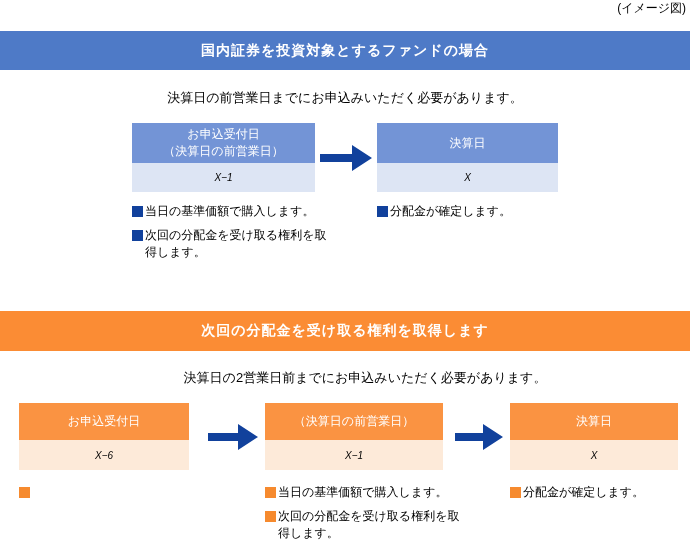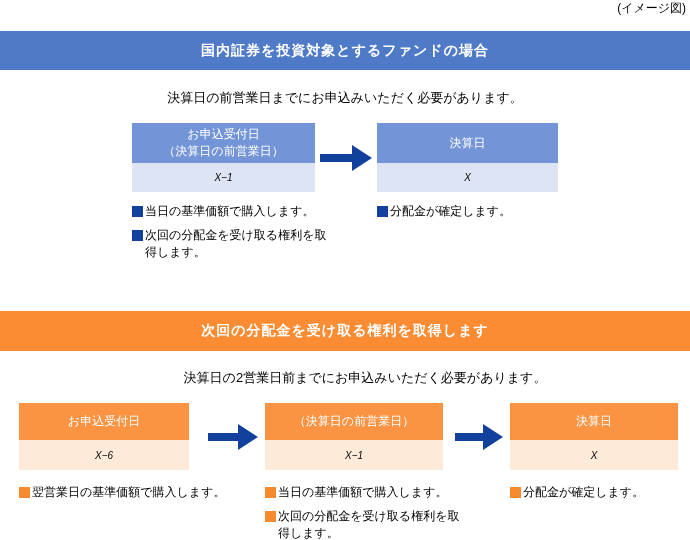--- a/index.html
+++ b/index.html
@@ -134,21 +134,20 @@
     <div class="daybox o" id="s2b3">
       <div class="head">
         <span>決算日</span>
       </div>
       <div class="val">X</div>
     </div>
 
     <div class="notes" id="s2n1">
       <div class="note-item">
         <span class="sq o-sq"></span>
-        <span>翌営業日の基準価額で購入します。</span>
       </div>
     </div>
     <div class="notes" id="s2n2">
       <div class="note-item">
         <span class="sq o-sq"></span>
         <span>当日の基準価額で購入します。</span>
       </div>
       <div class="note-item">
         <span class="sq o-sq"></span>
         <span>次回の分配金を受け取る権利を取得します。</span>

